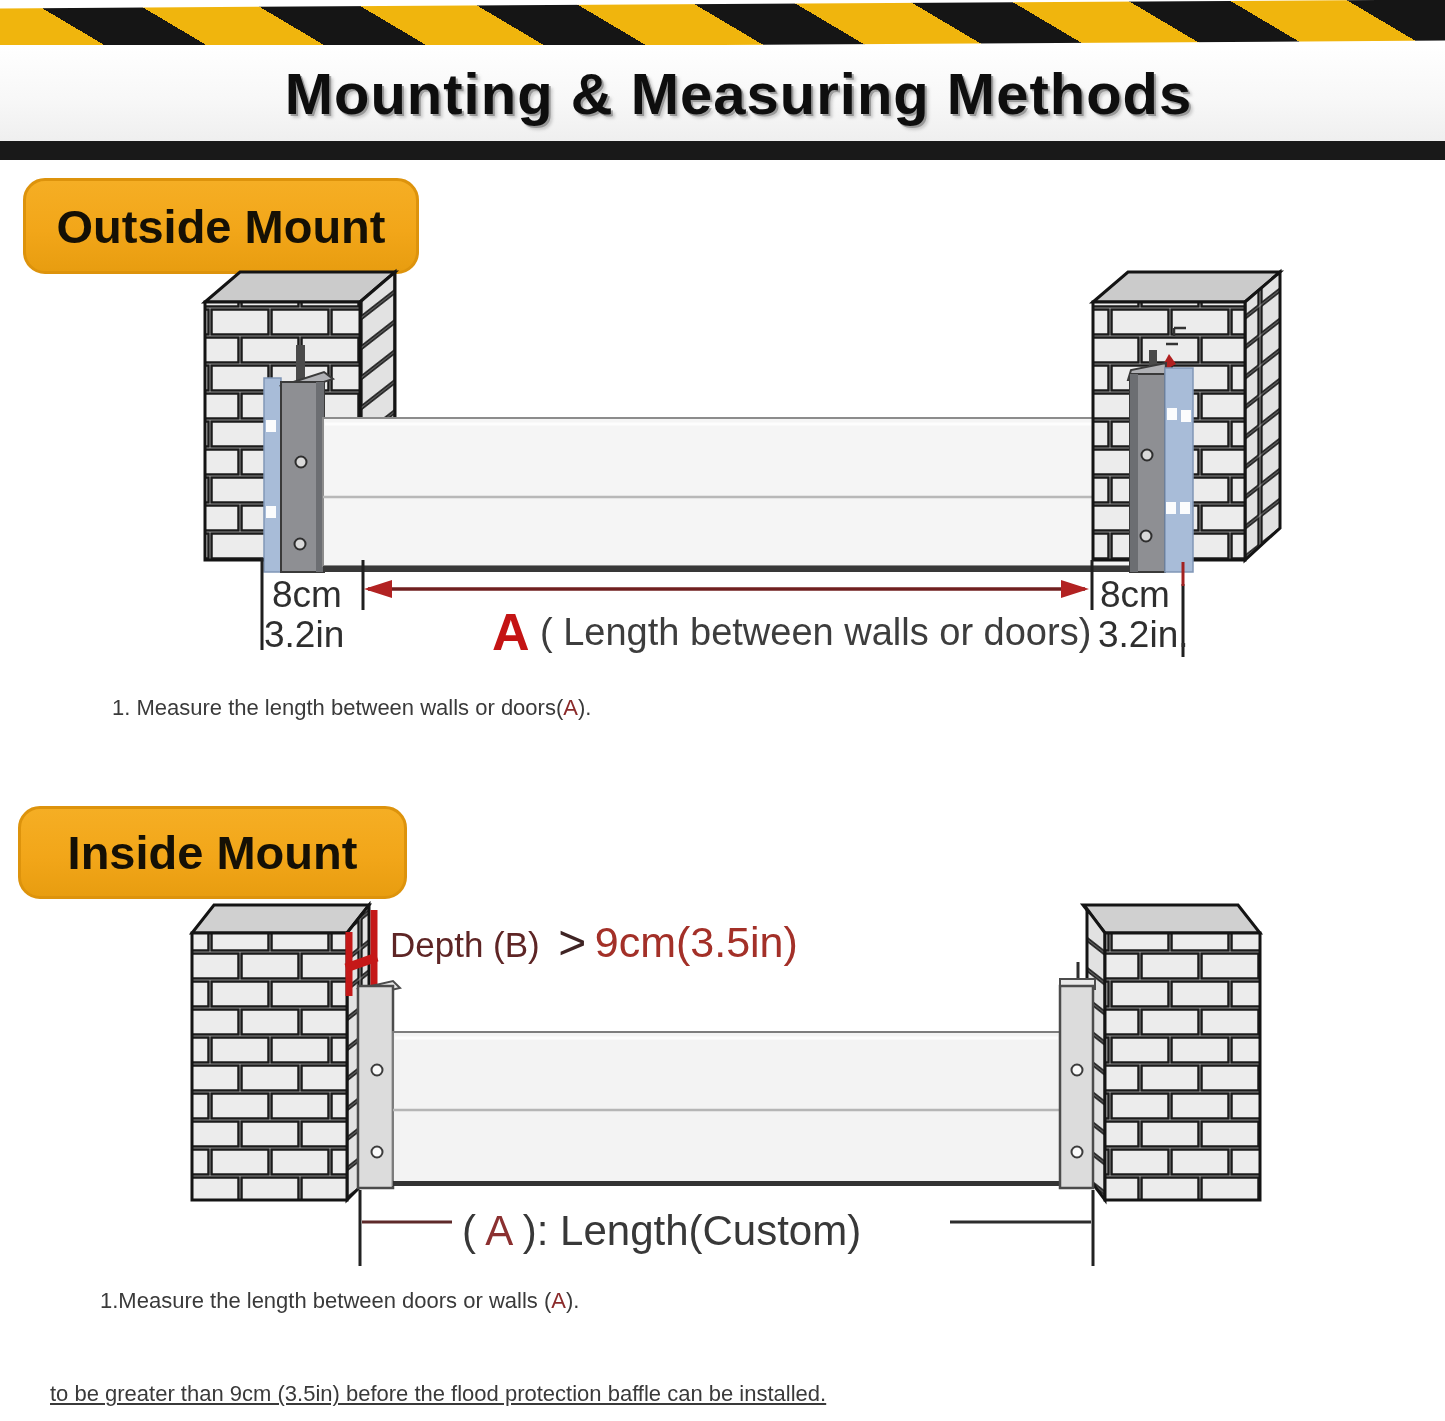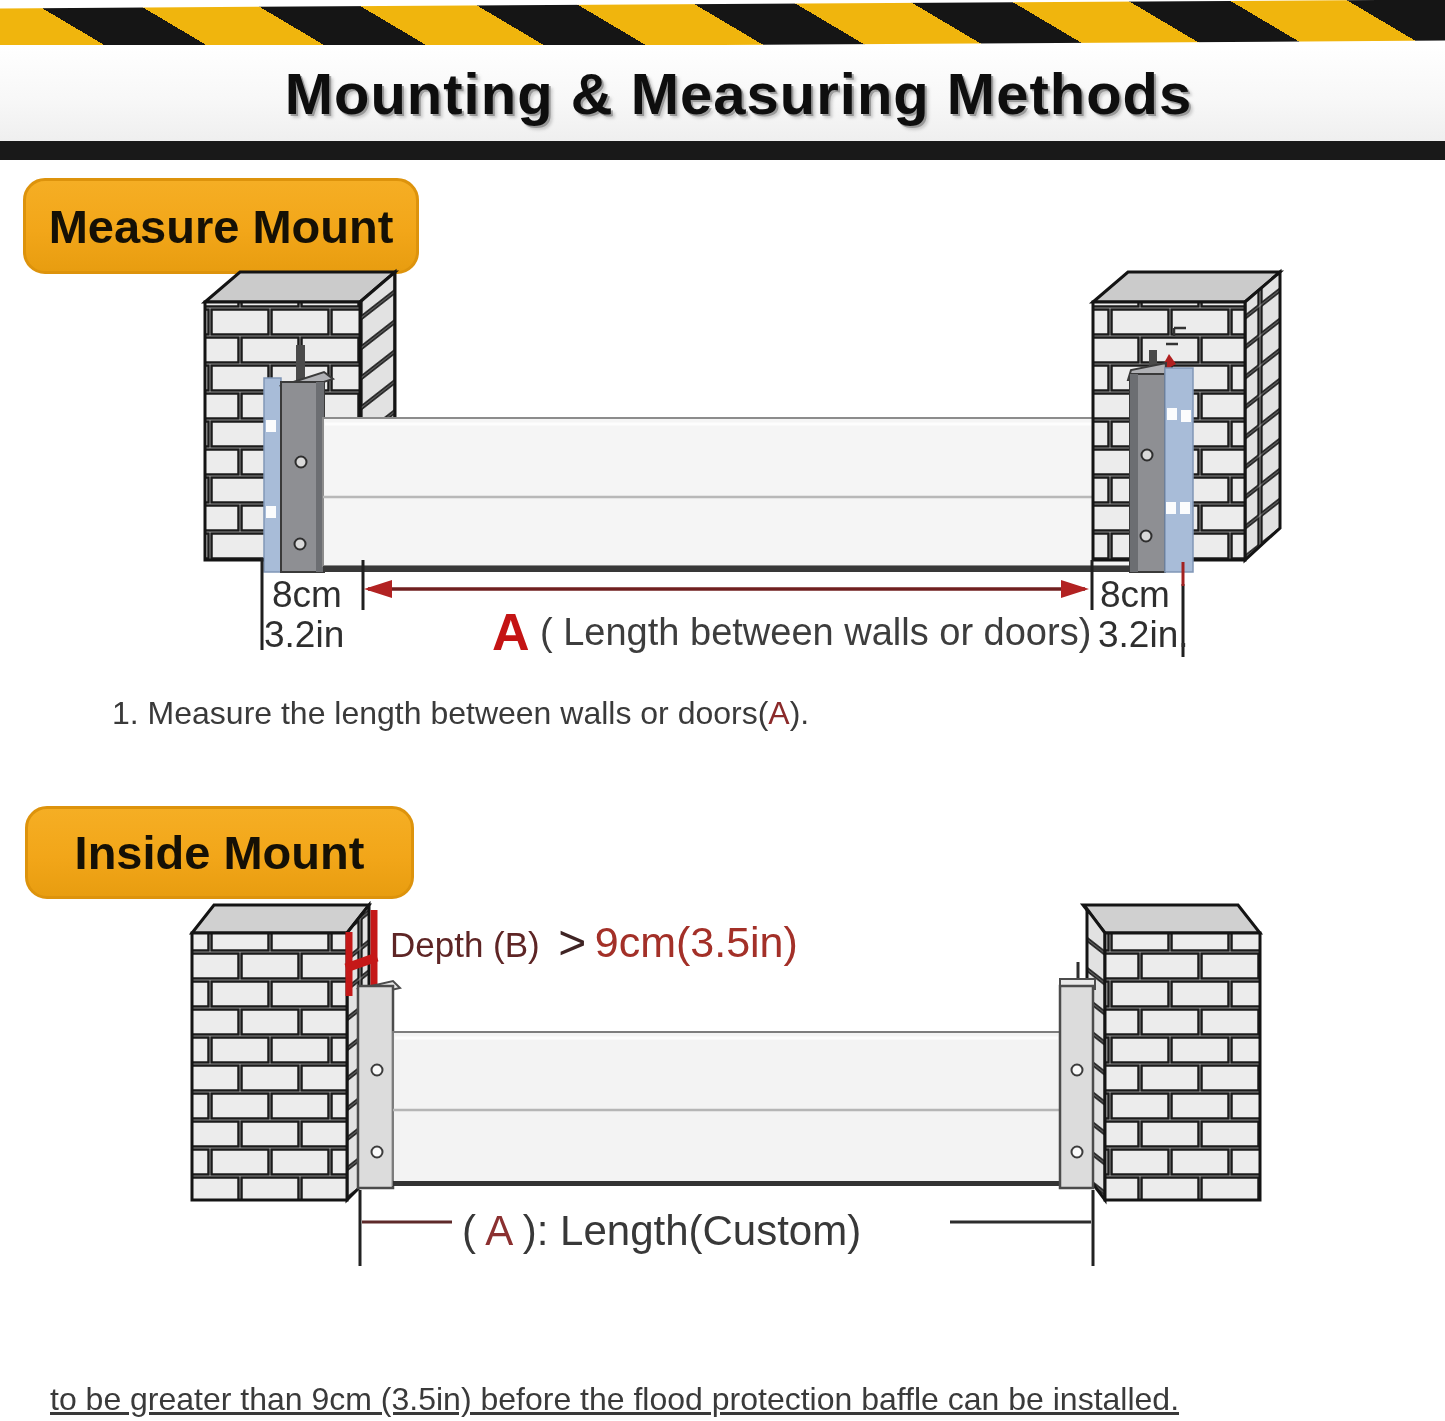--- a/index.html
+++ b/index.html
@@ -17,54 +17,54 @@
   .title{font-size:58px;font-weight:bold;color:#0e0e0e;letter-spacing:1px;
          text-shadow:2px 2px 0 rgba(100,100,100,.5),4px 4px 3px rgba(130,130,130,.35);margin-left:32px;}
   .blackbar{position:absolute;left:0;top:141px;width:1445px;height:19px;background:#191919;}
 
   
   .badge{position:absolute;display:flex;align-items:center;justify-content:center;
          background:linear-gradient(180deg,#f5ae24 0%,#f2a619 55%,#e89d10 100%);
          border:3px solid #dd930c;border-radius:22px;color:#151005;
          font-size:47px;font-weight:bold;}
   .badge-outside{left:23px;top:178px;width:390px;height:90px;}
-  .badge-inside{left:25px;top:806px;width:383px;height:87px;}
+  .badge-inside{left:18px;top:806px;width:383px;height:87px;}
 
   
   .diag{position:absolute;left:0;width:1445px;}
   .diag1{top:265px;height:415px;}
   .diag2{top:895px;height:400px;}
   svg text{font-family:"Liberation Sans", sans-serif;}
   .meas{font-size:37px;fill:#2e2e2e;}
   .spanA{font-size:52px;font-weight:bold;fill:#c41414;}
   .spanTxt{font-size:38px;fill:#3d3d3d;}
   .depth-label{font-size:35px;fill:#5e2525;}
   .depth-gt{font-size:48px;fill:#3f2424;}
   .depth-val{font-size:43px;fill:#a33028;}
   .len-txt{font-size:42px;fill:#383838;}
   .len-letter{fill:#8b3030;}
 
   
-  .step{position:absolute;font-size:32px;color:#3a3a3a;white-space:nowrap;}
+  .step{position:absolute;font-size:22px;color:#3a3a3a;white-space:nowrap;}
   .hl{color:#8b2a2a;}
 </style>
 </head>
 <body>
 
 <div class="page">
 
   <div class="hazard"></div>
 
   <div class="titleband">
     <div class="title">Mounting &amp; Measuring Methods</div>
   </div>
   <div class="blackbar"></div>
 
   <div class="badge badge-outside">
-    <span>Measure Mount</span>
+    <span>Outside Mount</span>
   </div>
 
   <svg class="diag diag1" viewBox="0 265 1445 415">
     <defs>
       <pattern id="brick1" patternUnits="userSpaceOnUse" width="60" height="56">
         <rect width="60" height="56" fill="#ffffff"></rect>
         <g fill="#ececec" stroke="#1b1b1b" stroke-width="2.5">
           <rect x="1.5" y="1.5" width="57" height="25"></rect>
           <rect x="-28.5" y="29.5" width="57" height="25"></rect>
           <rect x="31.5" y="29.5" width="57" height="25"></rect>
@@ -233,17 +233,20 @@
     <line x1="362" y1="1222" x2="452" y2="1222" stroke="#5e2a2a" stroke-width="3"></line>
     <line x1="950" y1="1222" x2="1091" y2="1222" stroke="#2d2d2d" stroke-width="3"></line>
 
     <text x="462" y="1245" class="len-txt">
       <tspan>(</tspan>
       <tspan class="len-letter">A</tspan>
       <tspan>): Length(Custom)</tspan>
     </text>
   </svg>
 
+  <div class="step" style="left:100px;top:1288px;">
+    <span>1.Measure the length between doors or walls (</span><span class="hl">A</span><span>).</span>
+  </div>
   <div class="step" style="left:50px;top:1381px;text-decoration:underline;">
     <span>to be greater than 9cm (3.5in) before the flood protection baffle can be installed.</span>
   </div>
 
 </div>
 
 </body></html>

